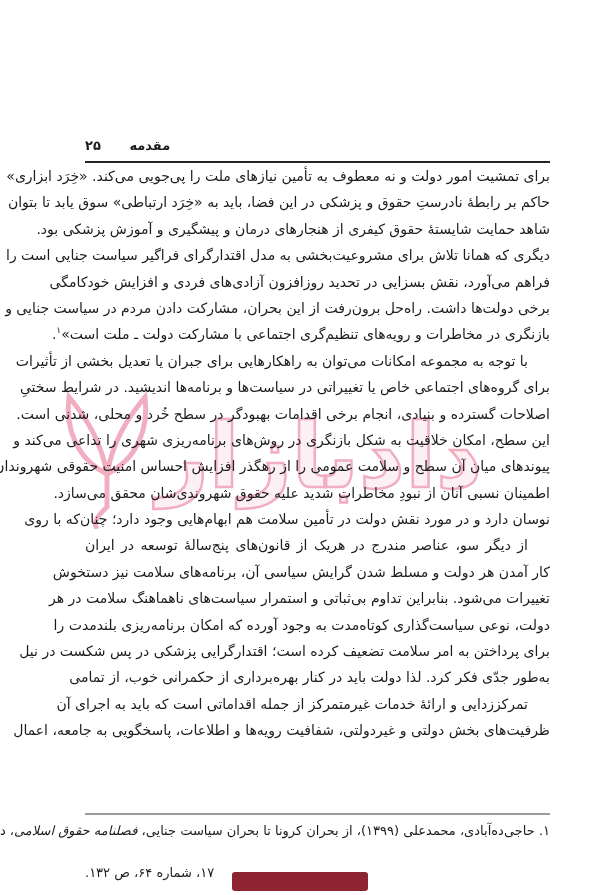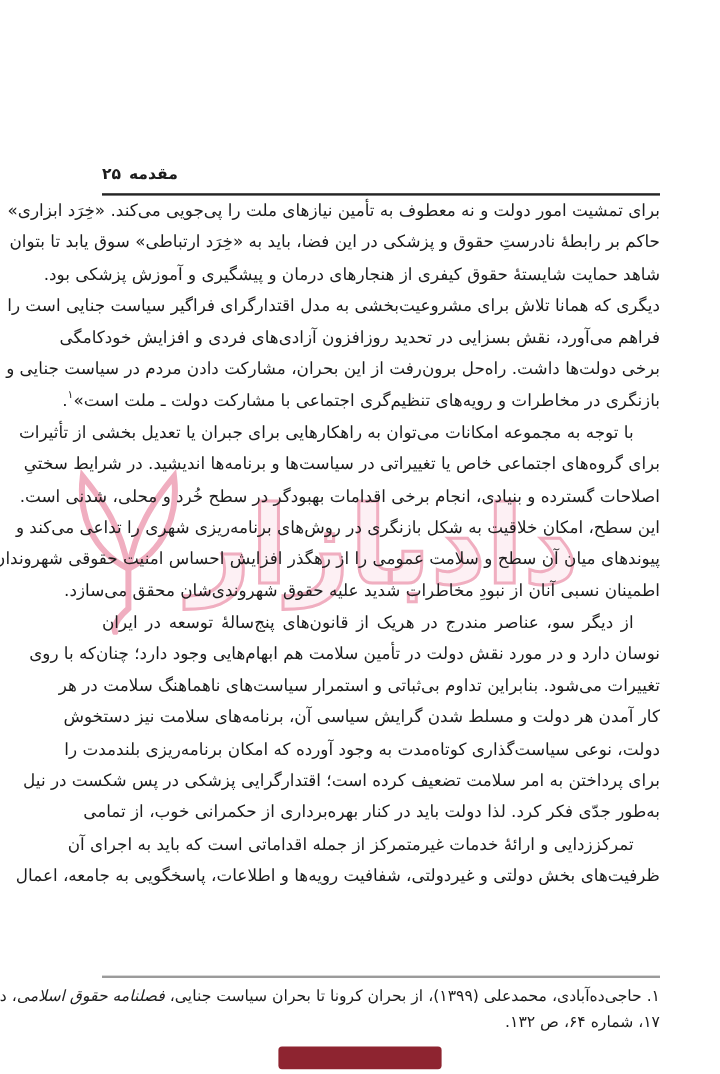--- a/index.html
+++ b/index.html
@@ -13,21 +13,21 @@
   }
   
   .running-header{
     position:absolute;left:85px;top:138px;width:465px;height:23px;
     direction:rtl;text-align:left;
     border-bottom:2px solid #242424;
     font-size:13px;font-weight:bold;
     z-index:2;
   }
   .running-header .hdr-title{display:inline-block;}
-  .running-header .hdr-num{display:inline-block;margin-right:2px;}
+  .running-header .hdr-num{display:inline-block;margin-right:24px;}
   
   .body-text{
     position:absolute;left:85px;top:163px;width:465px;
     direction:rtl;
     font-size:14px;
     z-index:2;
   }
   .line{
     line-height:26.4px;height:26.4px;
     white-space:nowrap;overflow:visible;
@@ -40,21 +40,21 @@
   .footnote{
     position:absolute;left:85px;top:813px;width:465px;
     direction:rtl;
     border-top:2px solid #9b9b9b;
     padding-top:5px;
     font-size:13px;
     z-index:2;
   }
   .fline{line-height:21.5px;white-space:nowrap;}
   .fline.fjustify{text-align:justify;text-align-last:justify;text-justify:inter-word;}
-  .fline.fright{text-align:right;}
+  .fline.fright{text-align:left;margin-top:20px;}
   .fitalic{font-style:italic;}
   
   .watermark{
     position:absolute;left:57px;top:378px;width:392px;height:155px;
     display:flex;flex-direction:row;align-items:center;
     direction:ltr;
     opacity:.88;
     z-index:0;
     pointer-events:none;
     justify-content:space-between;
@@ -105,24 +105,24 @@
       <div class="line"><span>دیگری که همانا تلاش برای مشروعیت‌بخشی به مدل اقتدارگرای فراگیر سیاست جنایی است را</span></div>
       <div class="line"><span>فراهم می‌آورد، نقش بسزایی در تحدید روزافزون آزادی‌های فردی و افزایش خودکامگی</span></div>
       <div class="line"><span>برخی دولت‌ها داشت. راه‌حل برون‌رفت از این بحران، مشارکت دادن مردم در سیاست جنایی و</span></div>
       <div class="line end"><span>بازنگری در مخاطرات و رویه‌های تنظیم‌گری اجتماعی با مشارکت دولت ـ ملت است»</span><sup>۱</sup><span>.</span></div>
       <div class="line indent"><span>با توجه به مجموعه امکانات می‌توان به راهکارهایی برای جبران یا تعدیل بخشی از تأثیرات</span></div>
       <div class="line"><span>برای گروه‌های اجتماعی خاص یا تغییراتی در سیاست‌ها و برنامه‌ها اندیشید. در شرایط سختیِ</span></div>
       <div class="line"><span>اصلاحات گسترده و بنیادی، انجام برخی اقدامات بهبودگر در سطح خُرد و محلی، شدنی است.</span></div>
       <div class="line"><span>این سطح، امکان خلاقیت به شکل بازنگری در روش‌های برنامه‌ریزی شهری را تداعی می‌کند و</span></div>
       <div class="line"><span>پیوندهای میان آن سطح و سلامت عمومی را از رهگذر افزایش احساس امنیت حقوقی شهروندان و</span></div>
       <div class="line end"><span>اطمینان نسبی آنان از نبودِ مخاطرات شدید علیه حقوق شهروندی‌شان محقق می‌سازد.</span></div>
+      <div class="line"><span>نوسان دارد و در مورد نقش دولت در تأمین سلامت هم ابهام‌هایی وجود دارد؛ چنان‌که با روی</span></div>
       <div class="line indent"><span>از دیگر سو، عناصر مندرج در هریک از قانون‌های پنج‌سالهٔ توسعه در ایران</span></div>
-      <div class="line"><span>نوسان دارد و در مورد نقش دولت در تأمین سلامت هم ابهام‌هایی وجود دارد؛ چنان‌که با روی</span></div>
+      <div class="line"><span>کار آمدن هر دولت و مسلط شدن گرایش سیاسی آن، برنامه‌های سلامت نیز دستخوش</span></div>
       <div class="line"><span>تغییرات می‌شود. بنابراین تداوم بی‌ثباتی و استمرار سیاست‌های ناهماهنگ سلامت در هر</span></div>
-      <div class="line"><span>کار آمدن هر دولت و مسلط شدن گرایش سیاسی آن، برنامه‌های سلامت نیز دستخوش</span></div>
       <div class="line"><span>دولت، نوعی سیاست‌گذاری کوتاه‌مدت به وجود آورده که امکان برنامه‌ریزی بلندمدت را</span></div>
       <div class="line"><span>برای پرداختن به امر سلامت تضعیف کرده است؛ اقتدارگرایی پزشکی در پس شکست در نیل</span></div>
       <div class="line"><span>به‌طور جدّی فکر کرد. لذا دولت باید در کنار بهره‌برداری از حکمرانی خوب، از تمامی</span></div>
       <div class="line indent"><span>تمرکززدایی و ارائهٔ خدمات غیرمتمرکز از جمله اقداماتی است که باید به اجرای آن</span></div>
       <div class="line"><span>ظرفیت‌های بخش دولتی و غیردولتی، شفافیت رویه‌ها و اطلاعات، پاسخگویی به جامعه، اعمال</span></div>
     </div>
 
   <div class="footnote">
     <div class="fline fjustify">
       <span>۱. حاجی‌ده‌آبادی، محمدعلی (۱۳۹۹)، از بحران کرونا تا بحران سیاست جنایی، </span><span class="fitalic">فصلنامه حقوق اسلامی</span><span>، دوره</span>

